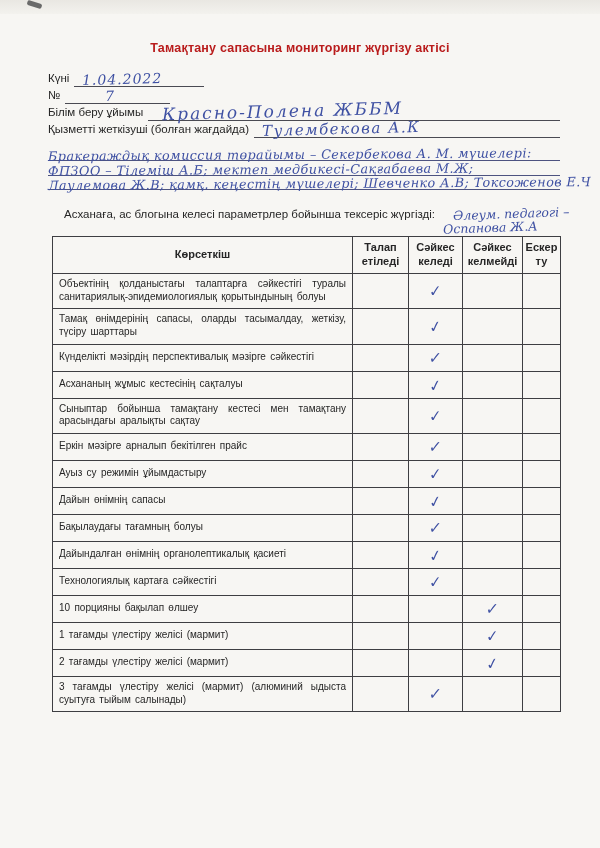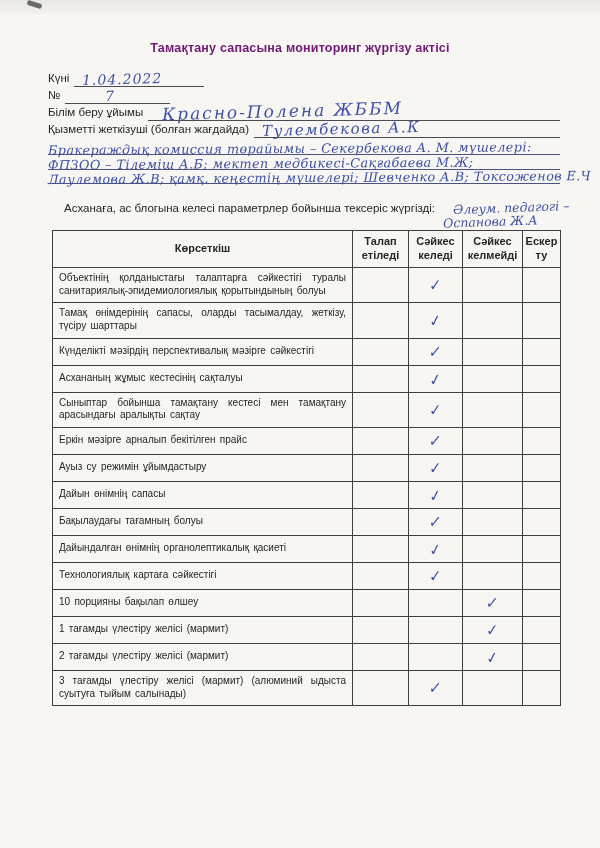--- a/index.html
+++ b/index.html
@@ -16,39 +16,39 @@
   .scan-band{
     position:absolute;top:0;left:0;width:600px;height:14px;
     background:linear-gradient(#e9e7e2,#f3f2ee);
   }
   .scan-mark{
     position:absolute;top:2px;left:27px;width:15px;height:5px;
     background:#6a6a6a;transform:rotate(18deg);border-radius:2px;
   }
   .title{
     margin:0;padding-top:41px;text-align:center;
-    font-size:12.5px;font-weight:bold;color:#701a75;letter-spacing:.2px;
+    font-size:12.5px;font-weight:bold;color:#b91c1c;letter-spacing:.2px;
   }
   .form{margin:16px 40px 0 48px;font-size:11.5px;color:#262626;}
   .frow{display:flex;align-items:flex-start;margin-bottom:1px;}
   .flabel{white-space:nowrap;padding-right:5px;line-height:15px;}
   .fill{position:relative;border-bottom:1.3px solid #4a4a52;height:15px;}
   .fill-date{width:130px;}
   .fill-num{width:105px;}
   .fill-grow{flex:1;}
   .hw{
     font-family:"DejaVu Serif", serif;font-style:italic;
     color:#3f51a3;white-space:nowrap;
   }
   .fill .hw{position:absolute;left:8px;bottom:-1px;transform:rotate(-1.5deg);}
   .hw-date{font-size:14px;letter-spacing:1px;}
   .hw-num{font-size:14px;left:40px !important;}
   .hw-org{font-size:17px;letter-spacing:2px;left:14px !important;}
   .hw-sup{font-size:15px;letter-spacing:1.5px;}
-  .commission{margin-top:2px;}
+  .commission{margin-top:8px;}
   .commline{position:relative;border-bottom:1.4px solid #4d5380;height:13.8px;}
   .commline .hw{position:absolute;left:0;bottom:-2px;font-size:12.8px;letter-spacing:.4px;transform:rotate(-.4deg);}
   .insp{display:flex;align-items:flex-end;margin-top:16px;gap:16px;}
   .insp-label{line-height:14px;white-space:nowrap;}
   .indent{display:inline-block;width:16px;}
   .insp .hw{font-size:12.5px;margin-left:2px;transform:rotate(-2deg);}
   .insp2{text-align:right;margin:-1px 22px 0 0;height:13px;}
   .insp2 .hw{font-size:12.5px;transform:rotate(-2deg);display:inline-block;}
   table.monitor{
     margin:3px 21px 0 52px;width:508px;

